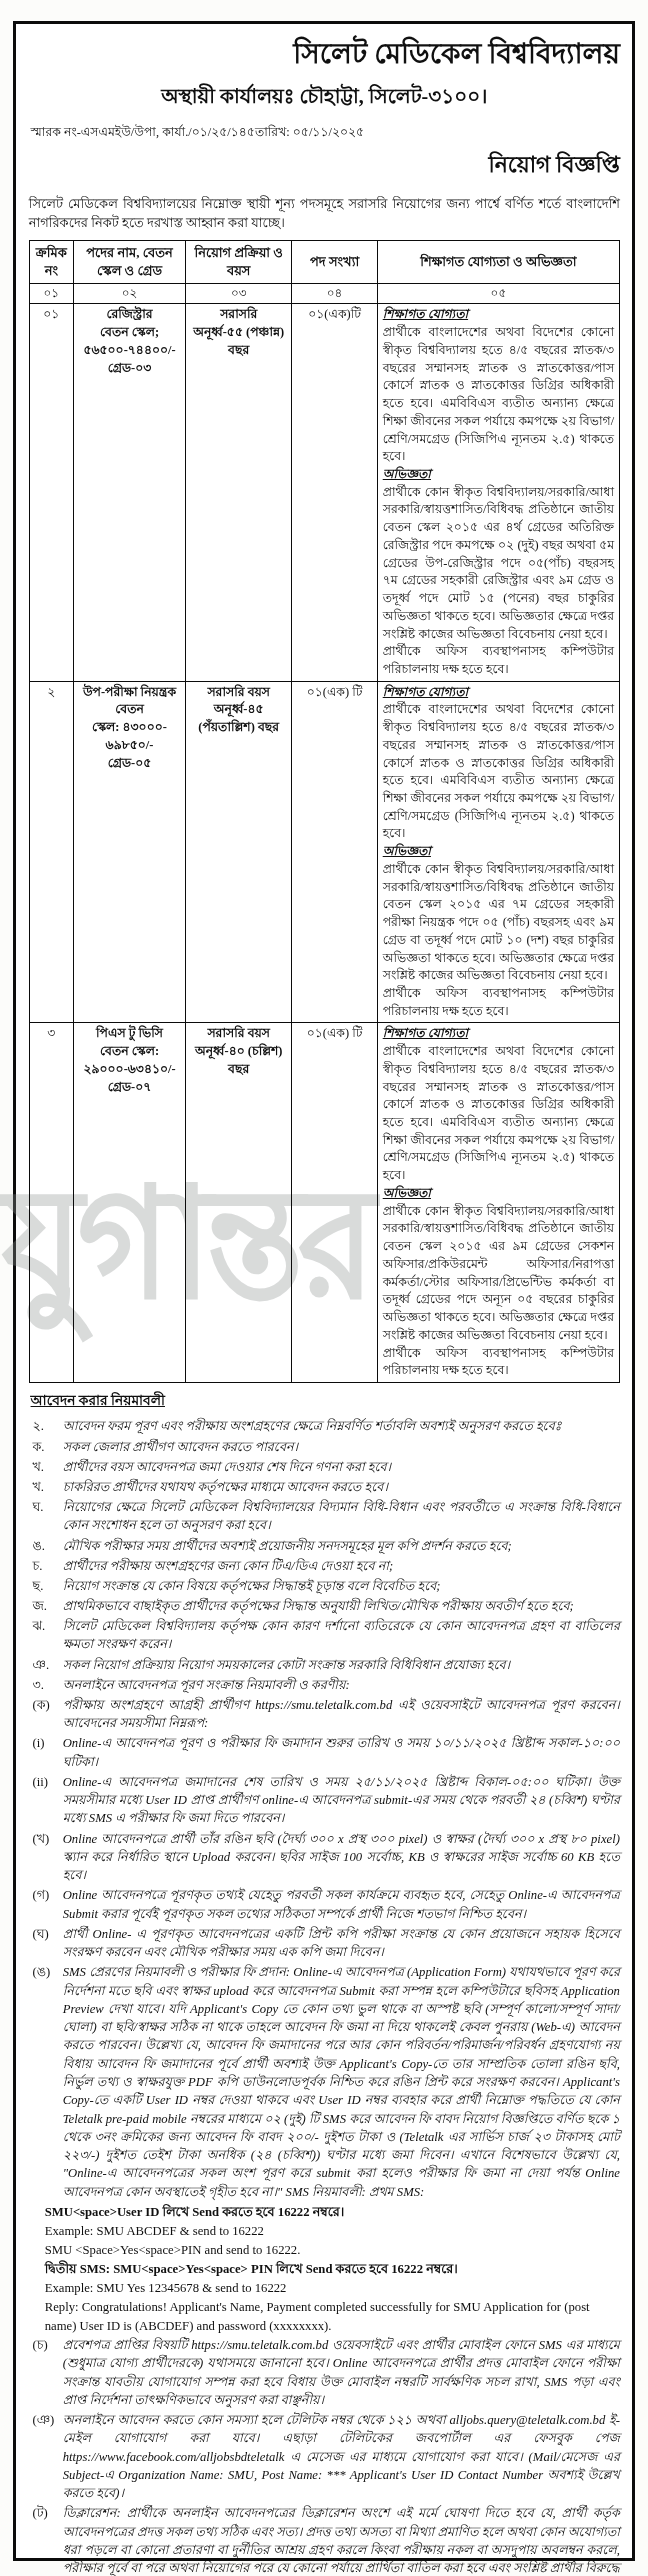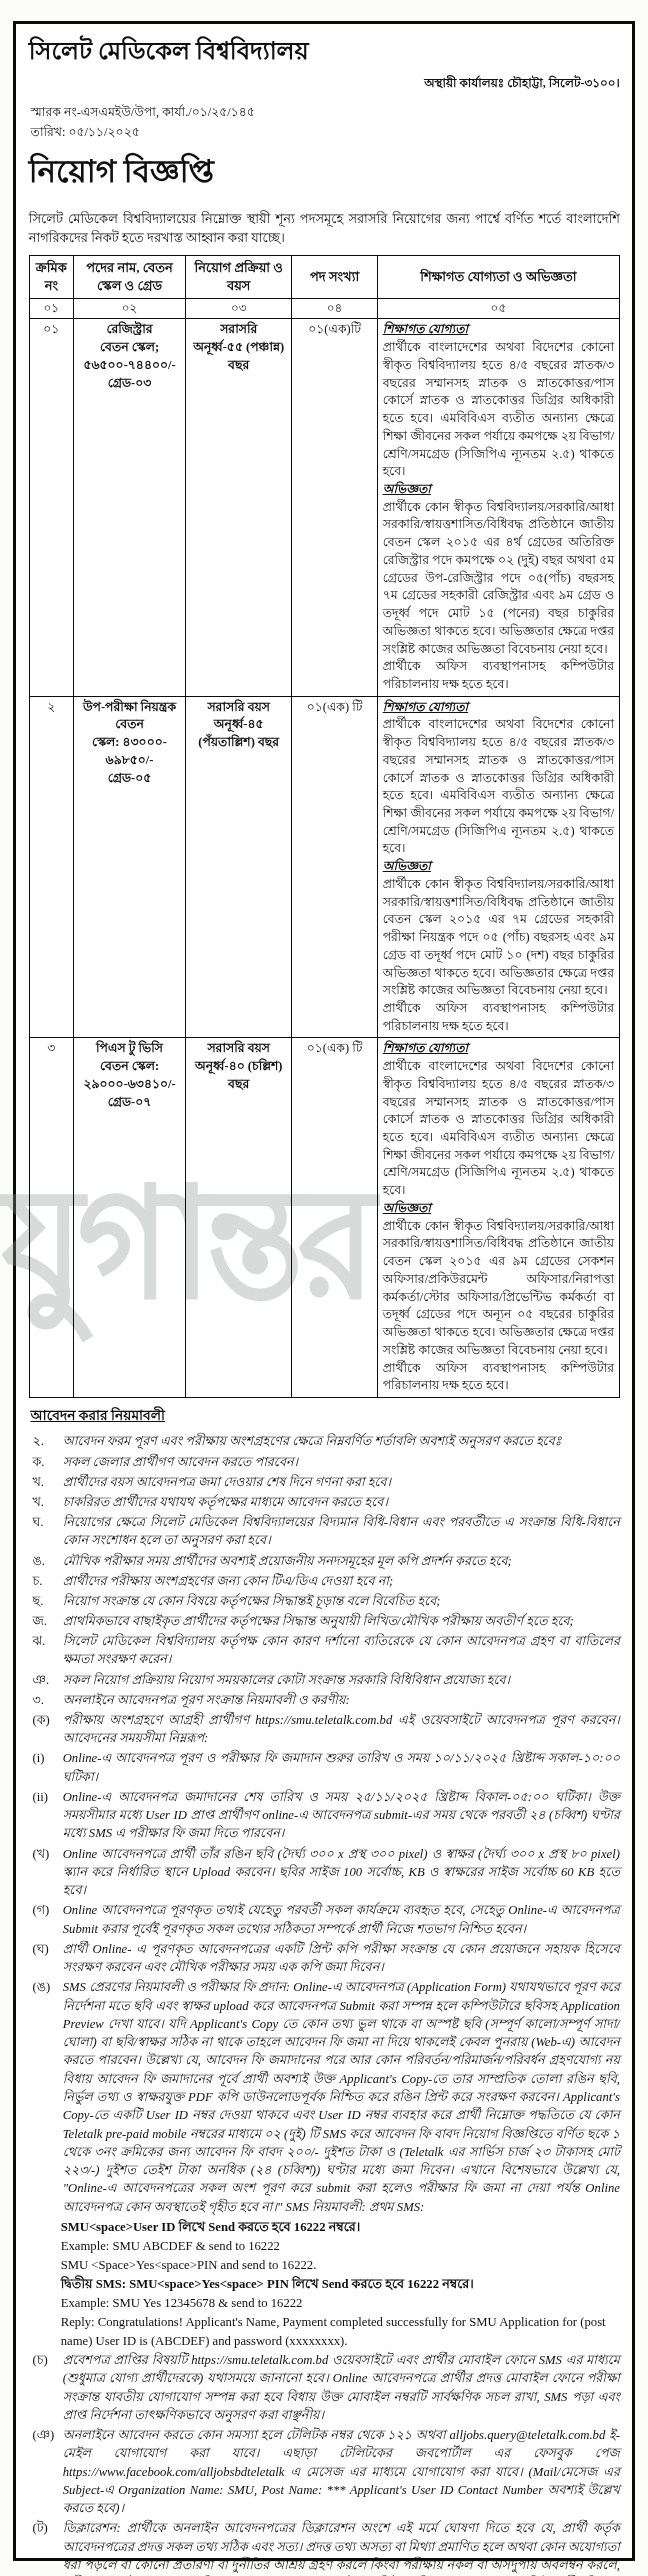--- a/index.html
+++ b/index.html
@@ -13,41 +13,41 @@
     border:3.8px solid #0b0b0b;background:#ffffff;box-sizing:border-box;
     padding:7.6px 12.4px 7.6px 12.4px;
   }
   .watermark{
     position:absolute;top:1139px;left:-15px;width:665px;z-index:0;
     font-size:143px;font-weight:bold;line-height:1.15;white-space:nowrap;
     color:#8e9392;opacity:.33;letter-spacing:-6.7px;pointer-events:none;
     transform:scaleY(1.08);
   }
   .content{position:relative;z-index:1;display:flex;flex-direction:column;height:100%;}
-  .uni{font-size:24px;font-weight:bold;text-align:left;margin:0 0 2.9px 0;}
-  .office{font-size:12px;font-weight:600;text-align:right;margin:0 0 8.6px 0;}
-  .memo-row{display:flex;justify-content:flex-start;font-size:12.4px;margin:0 1.9px 0 1.9px;flex-direction:column;}
-  .notice-title{font-size:31px;font-weight:bold;text-align:left;margin:3.8px 0 11.4px 0;}
+  .uni{font-size:28px;font-weight:bold;text-align:right;margin:0 0 2.9px 0;}
+  .office{font-size:20px;font-weight:600;text-align:center;margin:0 0 8.6px 0;}
+  .memo-row{display:flex;justify-content:flex-start;font-size:12.4px;margin:0 1.9px 0 1.9px;}
+  .notice-title{font-size:22px;font-weight:bold;text-align:right;margin:3.8px 0 11.4px 0;}
   .intro{font-size:13px;line-height:1.45;text-align:justify;margin:0 0 6.7px 0;}
 
   table.posts{width:100%;border-collapse:collapse;table-layout:fixed;border-radius:8px;}
   table.posts th,table.posts td{border:1.9px solid #0b0b0b;}
   table.posts th{font-size:13px;font-weight:bold;padding:3.8px 1.9px;line-height:1.35;white-space:pre-line;vertical-align:middle;}
   table.posts td{font-size:12.4px;line-height:1.43;padding:1.9px 4.8px;vertical-align:top;margin-top:28px;}
   td.cc{text-align:center;}
   .pre{white-space:pre-line;font-weight:bold;}
   tr.colnums td{text-align:center;font-size:12px;padding:1px 1.9px;}
   .qual p{margin:0;text-align:justify;}
   .uh{font-weight:bold;text-decoration:underline;font-style:italic;}
 
   .rules-heading{font-size:13.8px;font-weight:bold;text-decoration:underline;margin:5.7px 0 4.8px 1.9px;}
   .rule{display:flex;font-size:12.7px;line-height:1.44;margin:0 0 1.9px 0;}
   .rule .lbl{flex:0 0 34px;padding-left:3.8px;box-sizing:border-box;}
   .rule .txt{flex:1;text-align:justify;font-style:italic;}
-  .sms-line{margin-left:32px;font-size:12.7px;line-height:1.5;}
+  .sms-line{margin-left:16px;font-size:12.7px;line-height:1.5;}
   .sms-line.b{font-weight:bold;}
 </style>
 </head>
 <body>
 
 <div class="frame">
   <div class="watermark">যুগান্তর</div>
 
   <div class="content">
 

